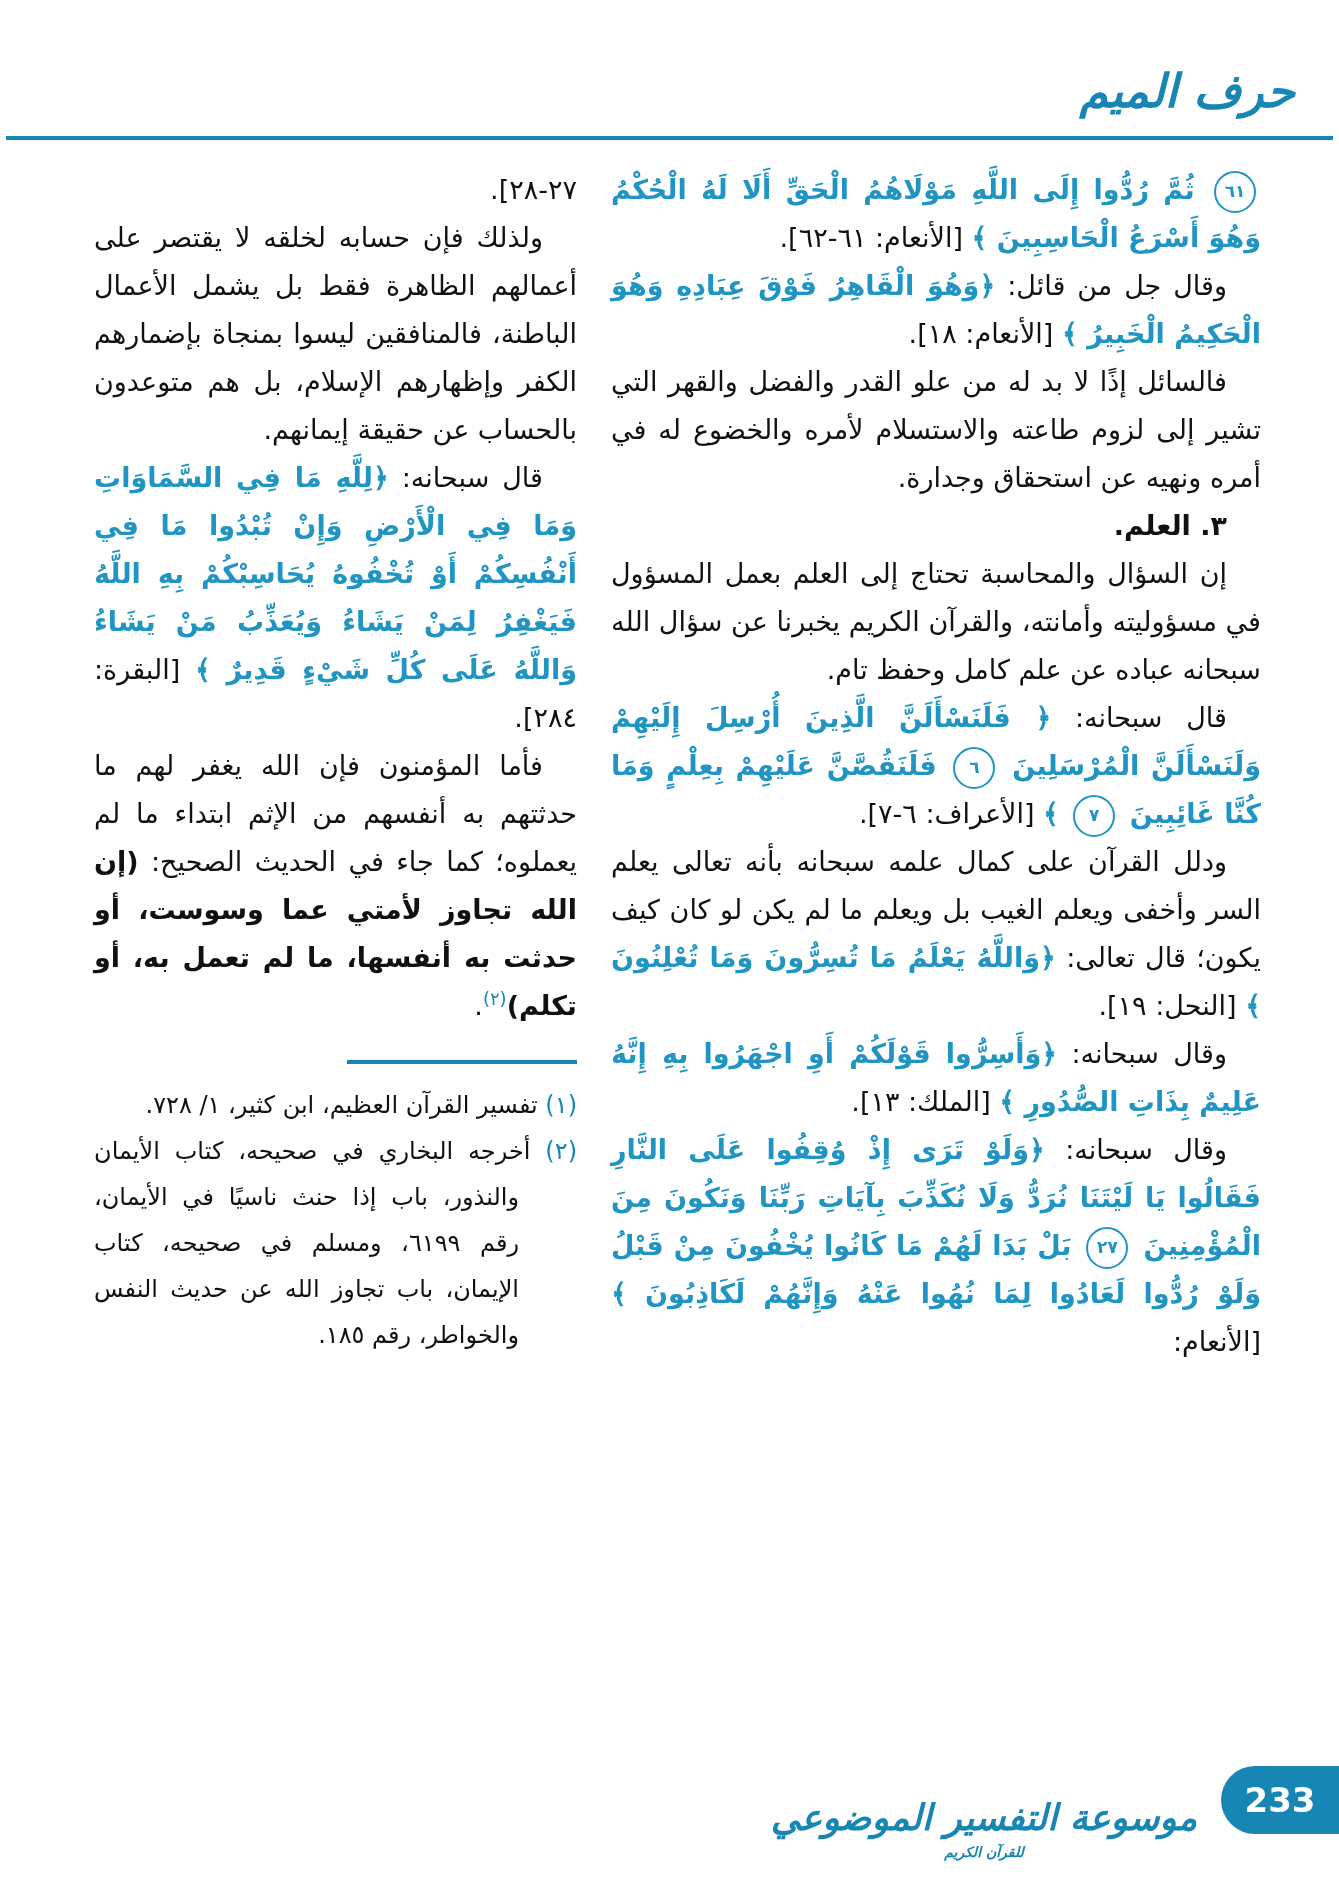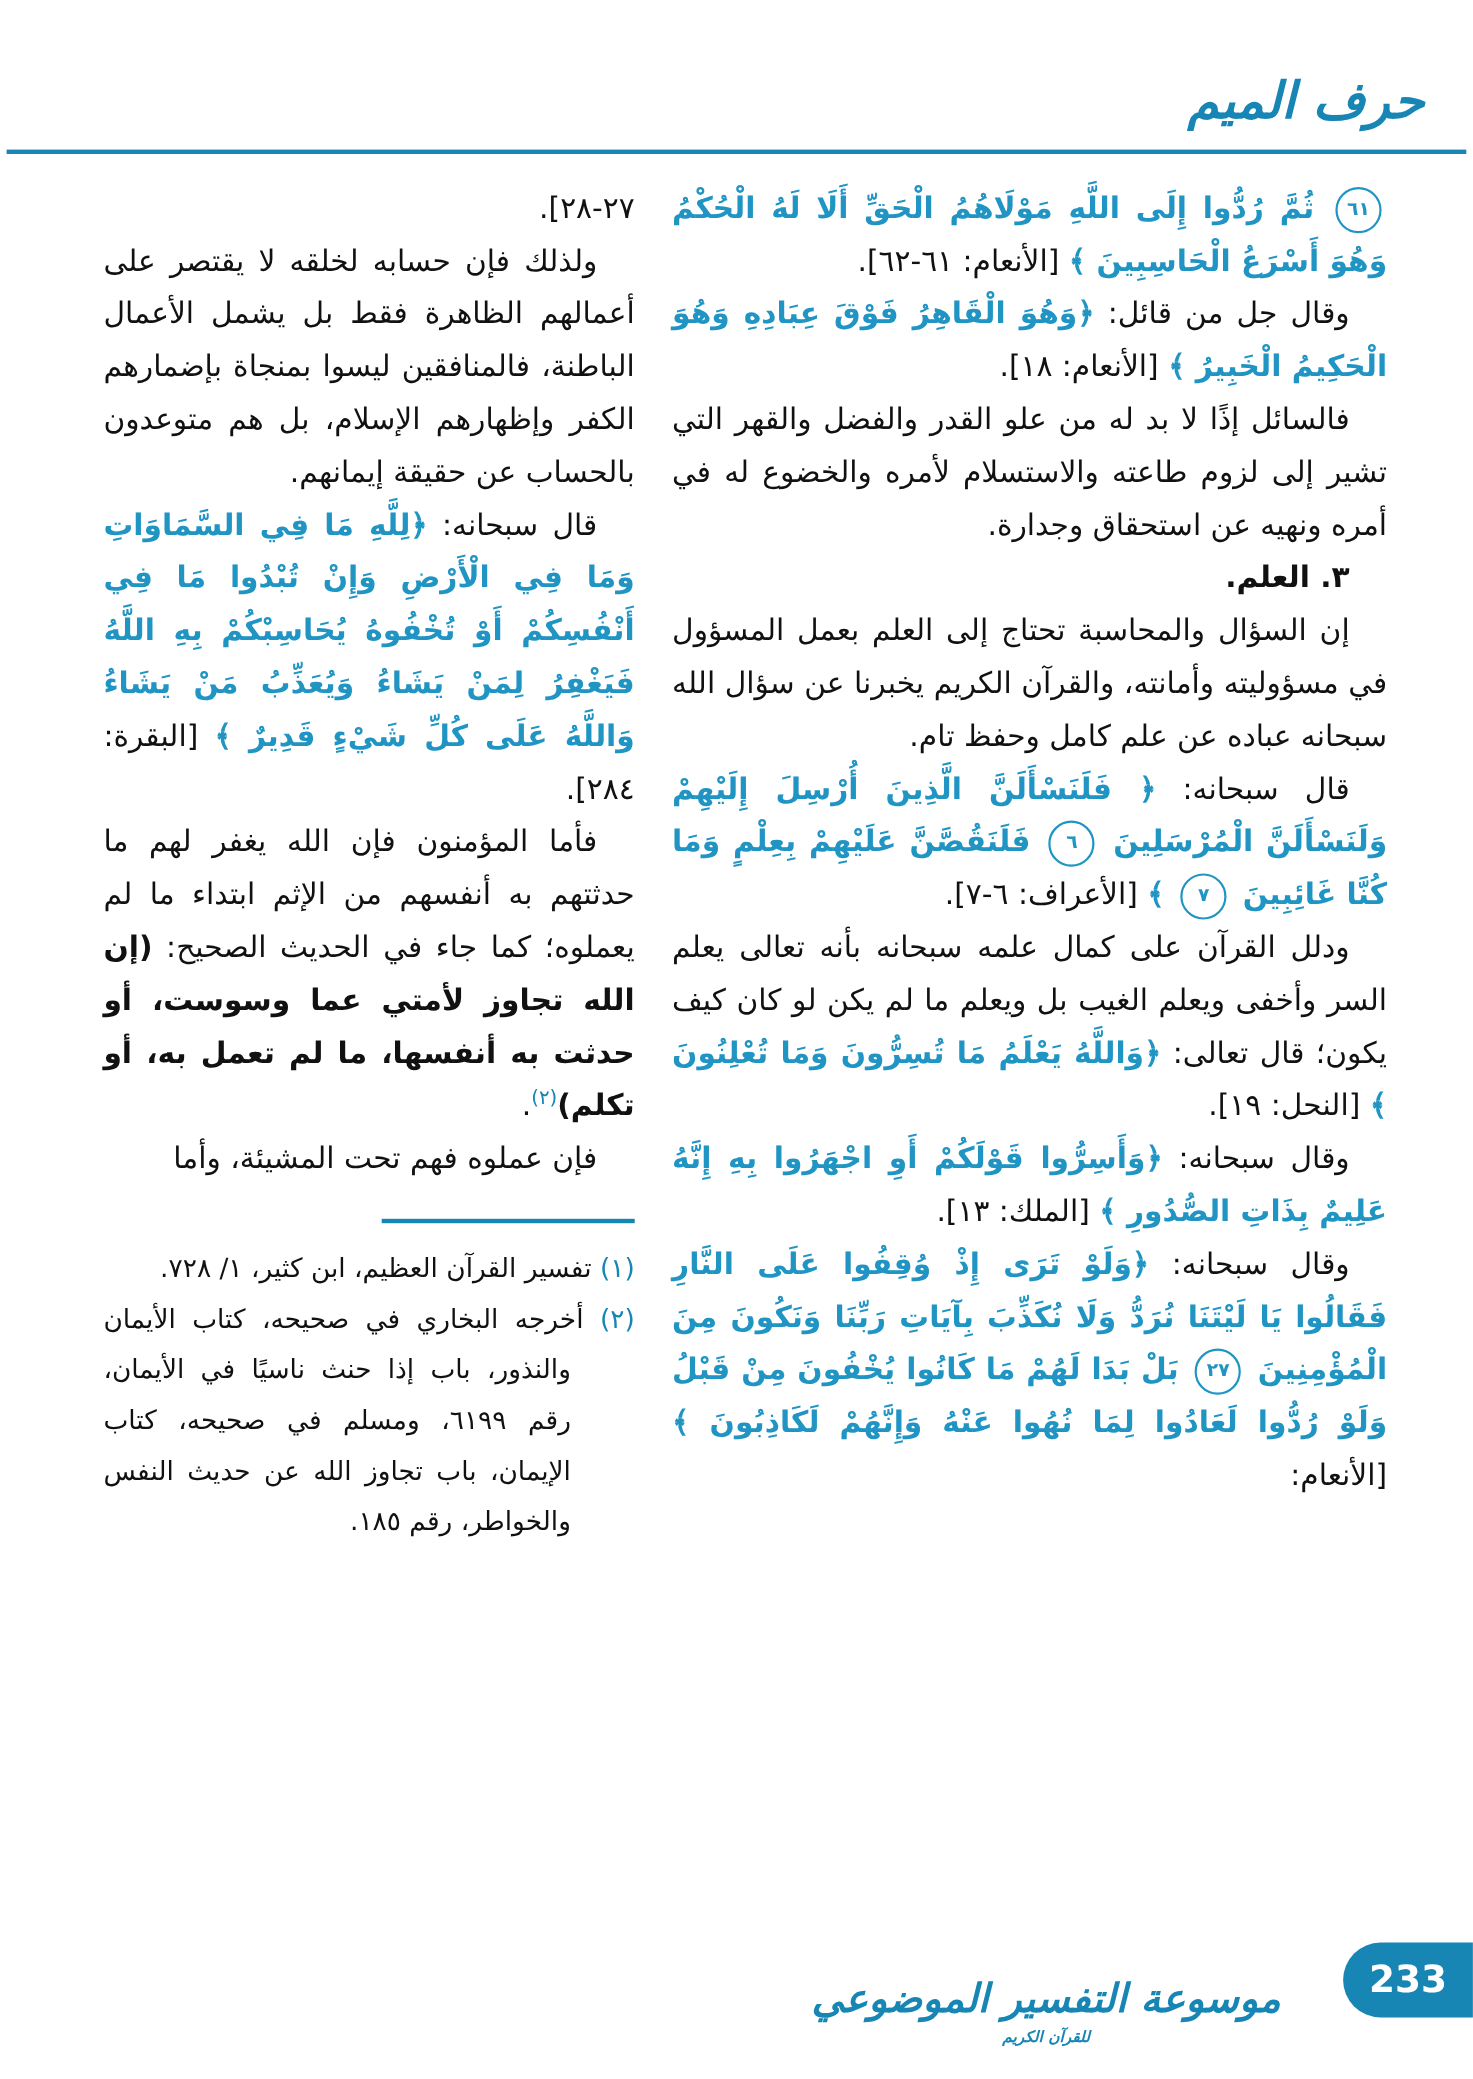--- a/index.html
+++ b/index.html
@@ -67,21 +67,21 @@
     margin-left:auto;margin-right:0;
   }
   .footnote{
     margin:0;
     font-size:24px;line-height:46px;
     text-align:justify;
     padding-right:58px;text-indent:-58px;
   }
   .fn-marker{color:var(--accent);}
   .footer-logo{
-    position:absolute;bottom:30px;left:736px;width:430px;
+    position:absolute;bottom:30px;left:769px;width:430px;
     text-align:center;color:var(--accent);
   }
   .logo1{font-size:36px;font-weight:bold;font-style:italic;line-height:1.25;}
   .logo2{font-size:14px;font-weight:bold;font-style:italic;margin-top:4px;}
   .page-badge{
     position:absolute;bottom:56px;right:0;
     width:118px;height:68px;
     background:var(--accent);
     border-radius:36px 0 0 36px;
     display:flex;align-items:center;justify-content:center;
@@ -107,21 +107,20 @@
       <p class="para indent"><span class="seg-text">ودلل القرآن على كمال علمه سبحانه بأنه تعالى يعلم السر وأخفى ويعلم الغيب بل ويعلم ما لم يكن لو كان كيف يكون؛ قال تعالى: </span><span class="seg-quran">﴿وَاللَّهُ يَعْلَمُ مَا تُسِرُّونَ وَمَا تُعْلِنُونَ ﴾</span><span class="seg-ref"> [النحل: ١٩].</span></p>
       <p class="para indent"><span class="seg-text">وقال سبحانه: </span><span class="seg-quran">﴿وَأَسِرُّوا قَوْلَكُمْ أَوِ اجْهَرُوا بِهِ إِنَّهُ عَلِيمٌ بِذَاتِ الصُّدُورِ ﴾</span><span class="seg-ref"> [الملك: ١٣].</span></p>
       <p class="para indent"><span class="seg-text">وقال سبحانه: </span><span class="seg-quran">﴿وَلَوْ تَرَى إِذْ وُقِفُوا عَلَى النَّارِ فَقَالُوا يَا لَيْتَنَا نُرَدُّ وَلَا نُكَذِّبَ بِآيَاتِ رَبِّنَا وَنَكُونَ مِنَ الْمُؤْمِنِينَ </span><span class="seg-ayah">٢٧</span><span class="seg-quran"> بَلْ بَدَا لَهُمْ مَا كَانُوا يُخْفُونَ مِنْ قَبْلُ وَلَوْ رُدُّوا لَعَادُوا لِمَا نُهُوا عَنْهُ وَإِنَّهُمْ لَكَاذِبُونَ ﴾</span><span class="seg-ref"> [الأنعام:</span></p>
     </div>
   <div class="col col-left">
     <div>
         <p class="para"><span class="seg-ref">٢٧-٢٨].</span></p>
         <p class="para indent"><span class="seg-text">ولذلك فإن حسابه لخلقه لا يقتصر على أعمالهم الظاهرة فقط بل يشمل الأعمال الباطنة، فالمنافقين ليسوا بمنجاة بإضمارهم الكفر وإظهارهم الإسلام، بل هم متوعدون بالحساب عن حقيقة إيمانهم.</span></p>
         <p class="para indent"><span class="seg-text">قال سبحانه: </span><span class="seg-quran">﴿لِلَّهِ مَا فِي السَّمَاوَاتِ وَمَا فِي الْأَرْضِ وَإِنْ تُبْدُوا مَا فِي أَنْفُسِكُمْ أَوْ تُخْفُوهُ يُحَاسِبْكُمْ بِهِ اللَّهُ فَيَغْفِرُ لِمَنْ يَشَاءُ وَيُعَذِّبُ مَنْ يَشَاءُ وَاللَّهُ عَلَى كُلِّ شَيْءٍ قَدِيرٌ ﴾</span><span class="seg-ref"> [البقرة: ٢٨٤].</span></p>
         <p class="para indent"><span class="seg-text">فأما المؤمنون فإن الله يغفر لهم ما حدثتهم به أنفسهم من الإثم ابتداء ما لم يعملوه؛ كما جاء في الحديث الصحيح: </span><span class="seg-bold">(إن الله تجاوز لأمتي عما وسوست، أو حدثت به أنفسها، ما لم تعمل به، أو تكلم)</span><span class="seg-fnref">(٢)</span><span class="seg-text">.</span></p>
-        <p class="para indent"><span class="seg-text">فإن عملوه فهم تحت المشيئة، وأما</span></p>
       </div>
     <div class="fn-rule"></div>
     <div>
         <p class="footnote"><span class="fn-marker">(١) </span>تفسير القرآن العظيم، ابن كثير، ١/ ٧٢٨.</p>
         <p class="footnote"><span class="fn-marker">(٢) </span>أخرجه البخاري في صحيحه، كتاب الأيمان والنذور، باب إذا حنث ناسيًا في الأيمان، رقم ٦١٩٩، ومسلم في صحيحه، كتاب الإيمان، باب تجاوز الله عن حديث النفس والخواطر، رقم ١٨٥.</p>
       </div>
   </div>
 </div>
 
 <div class="footer-logo">

